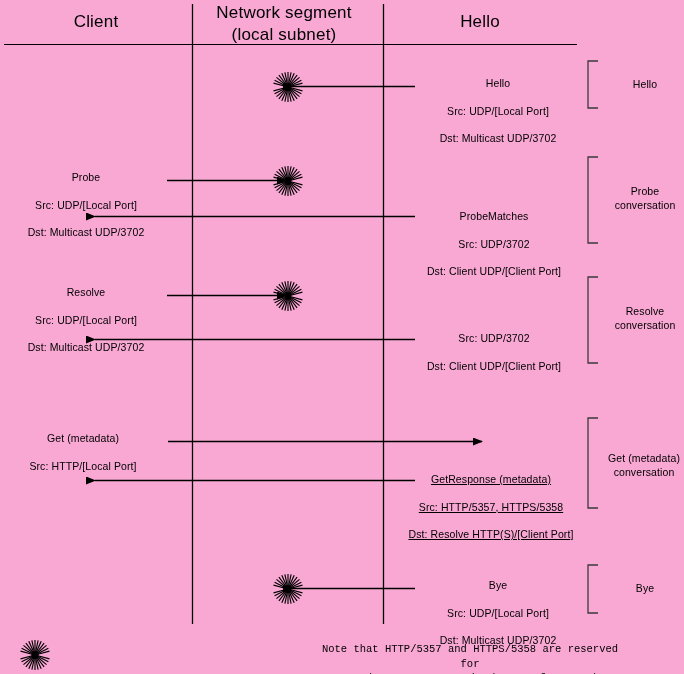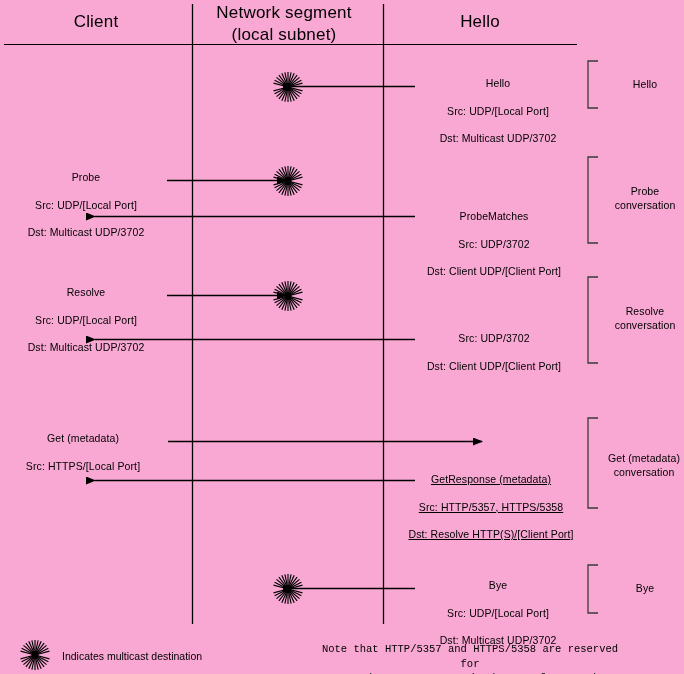--- a/index.html
+++ b/index.html
@@ -294,21 +294,21 @@
     <div>Dst: Multicast UDP/3702</div>
   </div>
 
   <div class="lbl msg" style="left:410px; top:318px; width:168px;">
     <div>Src: UDP/3702</div>
     <div>Dst: Client UDP/[Client Port]</div>
   </div>
 
   <div class="lbl msg" style="left:0px; top:418px; width:166px;">
     <div>Get (metadata)</div>
-    <div>Src: HTTPS/[Local Port]</div>
+    <div>Src: HTTP/[Local Port]</div>
   </div>
 
   <div class="lbl msg" style="left:404px; top:459px; width:174px;text-decoration:underline;">
     <div>GetResponse (metadata)</div>
     <div>Src: HTTP/5357, HTTPS/5358</div>
     <div>Dst: Resolve HTTP(S)/[Client Port]</div>
   </div>
 
   <div class="lbl msg" style="left:418px; top:565px; width:160px;">
     <div>Bye</div>
@@ -318,18 +318,17 @@
 
   <div class="lbl bracket-label" style="left:606px; top:78px; width:78px;">Hello</div>
   <div class="lbl bracket-label" style="left:606px; top:185px; width:78px;">Probe
 conversation</div>
   <div class="lbl bracket-label" style="left:606px; top:305px; width:78px;">Resolve
 conversation</div>
   <div class="lbl bracket-label" style="left:604px; top:452px; width:80px;">Get (metadata)
 conversation</div>
   <div class="lbl bracket-label" style="left:606px; top:582px; width:78px;">Bye</div>
 
-  <div class="lbl legend-text" style="left:62px; top:650px; width:220px;">Indicates multicast destination</div>
 
   <div class="lbl note-text" style="left:318px; top:642px; width:304px;">Note that HTTP/5357 and HTTPS/5358 are reserved for
 WSDAPI but are not required ports for metadata exchange</div>
 
 </div>
 
 </body></html>

